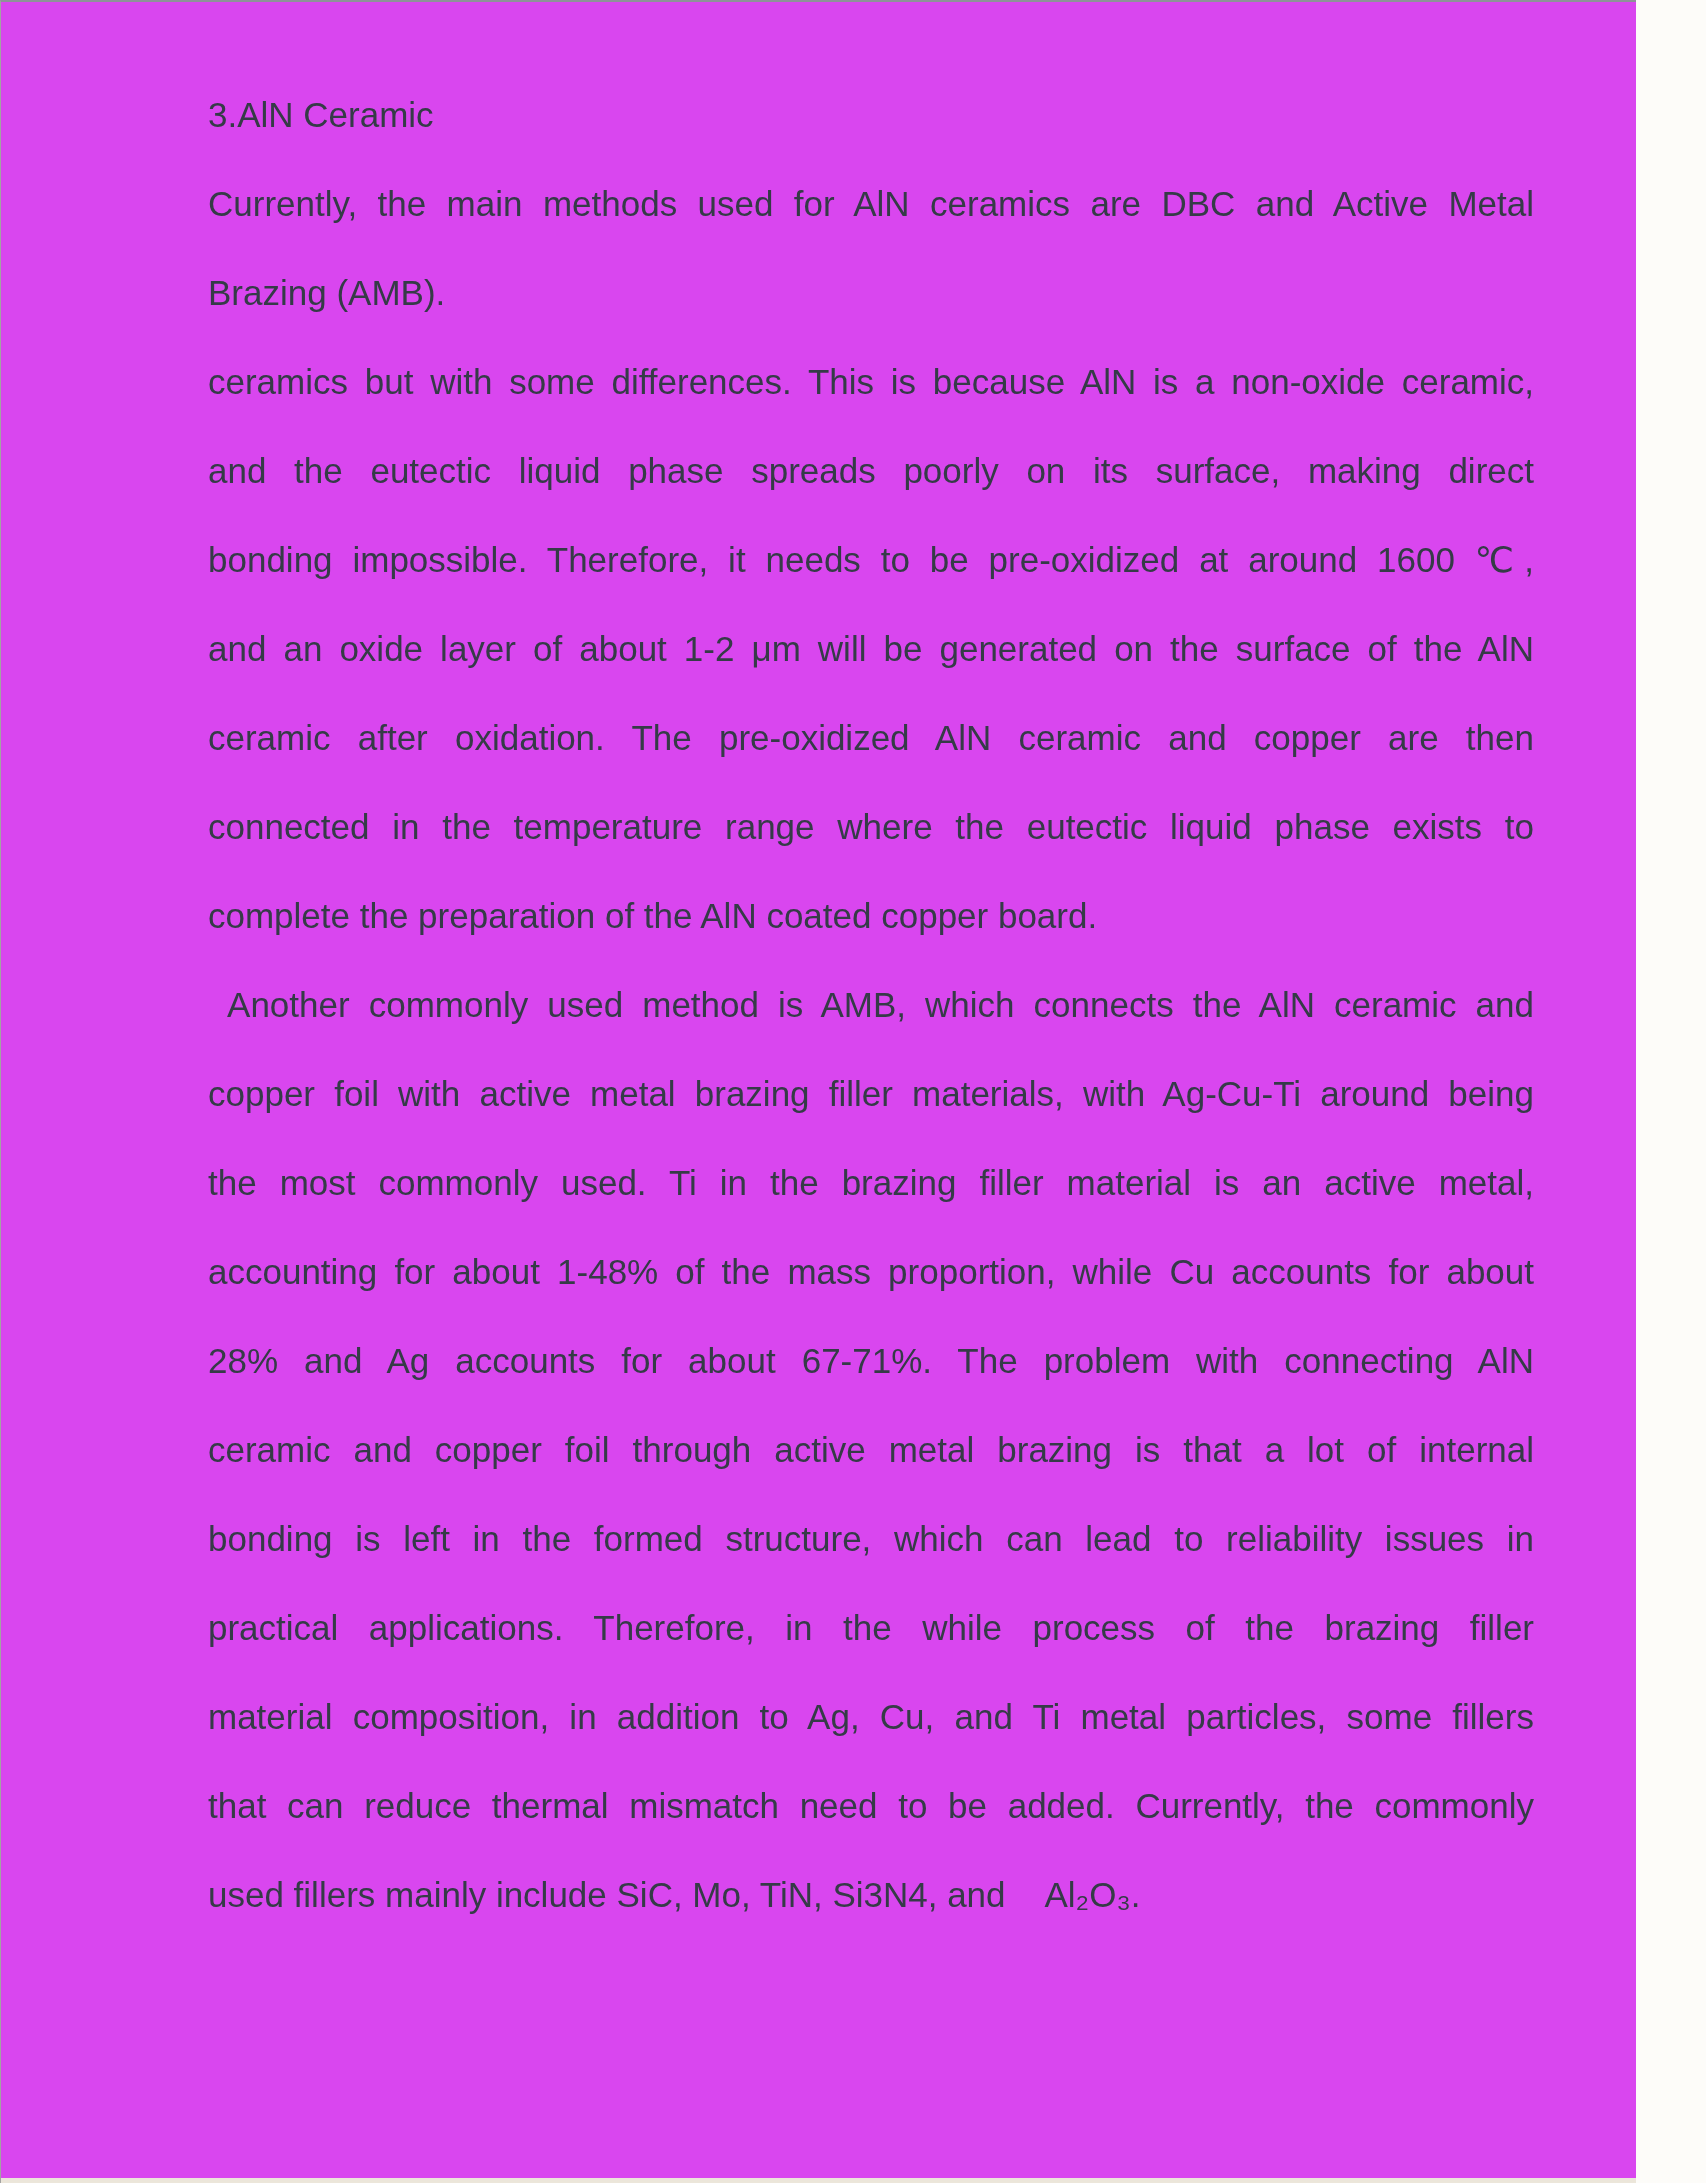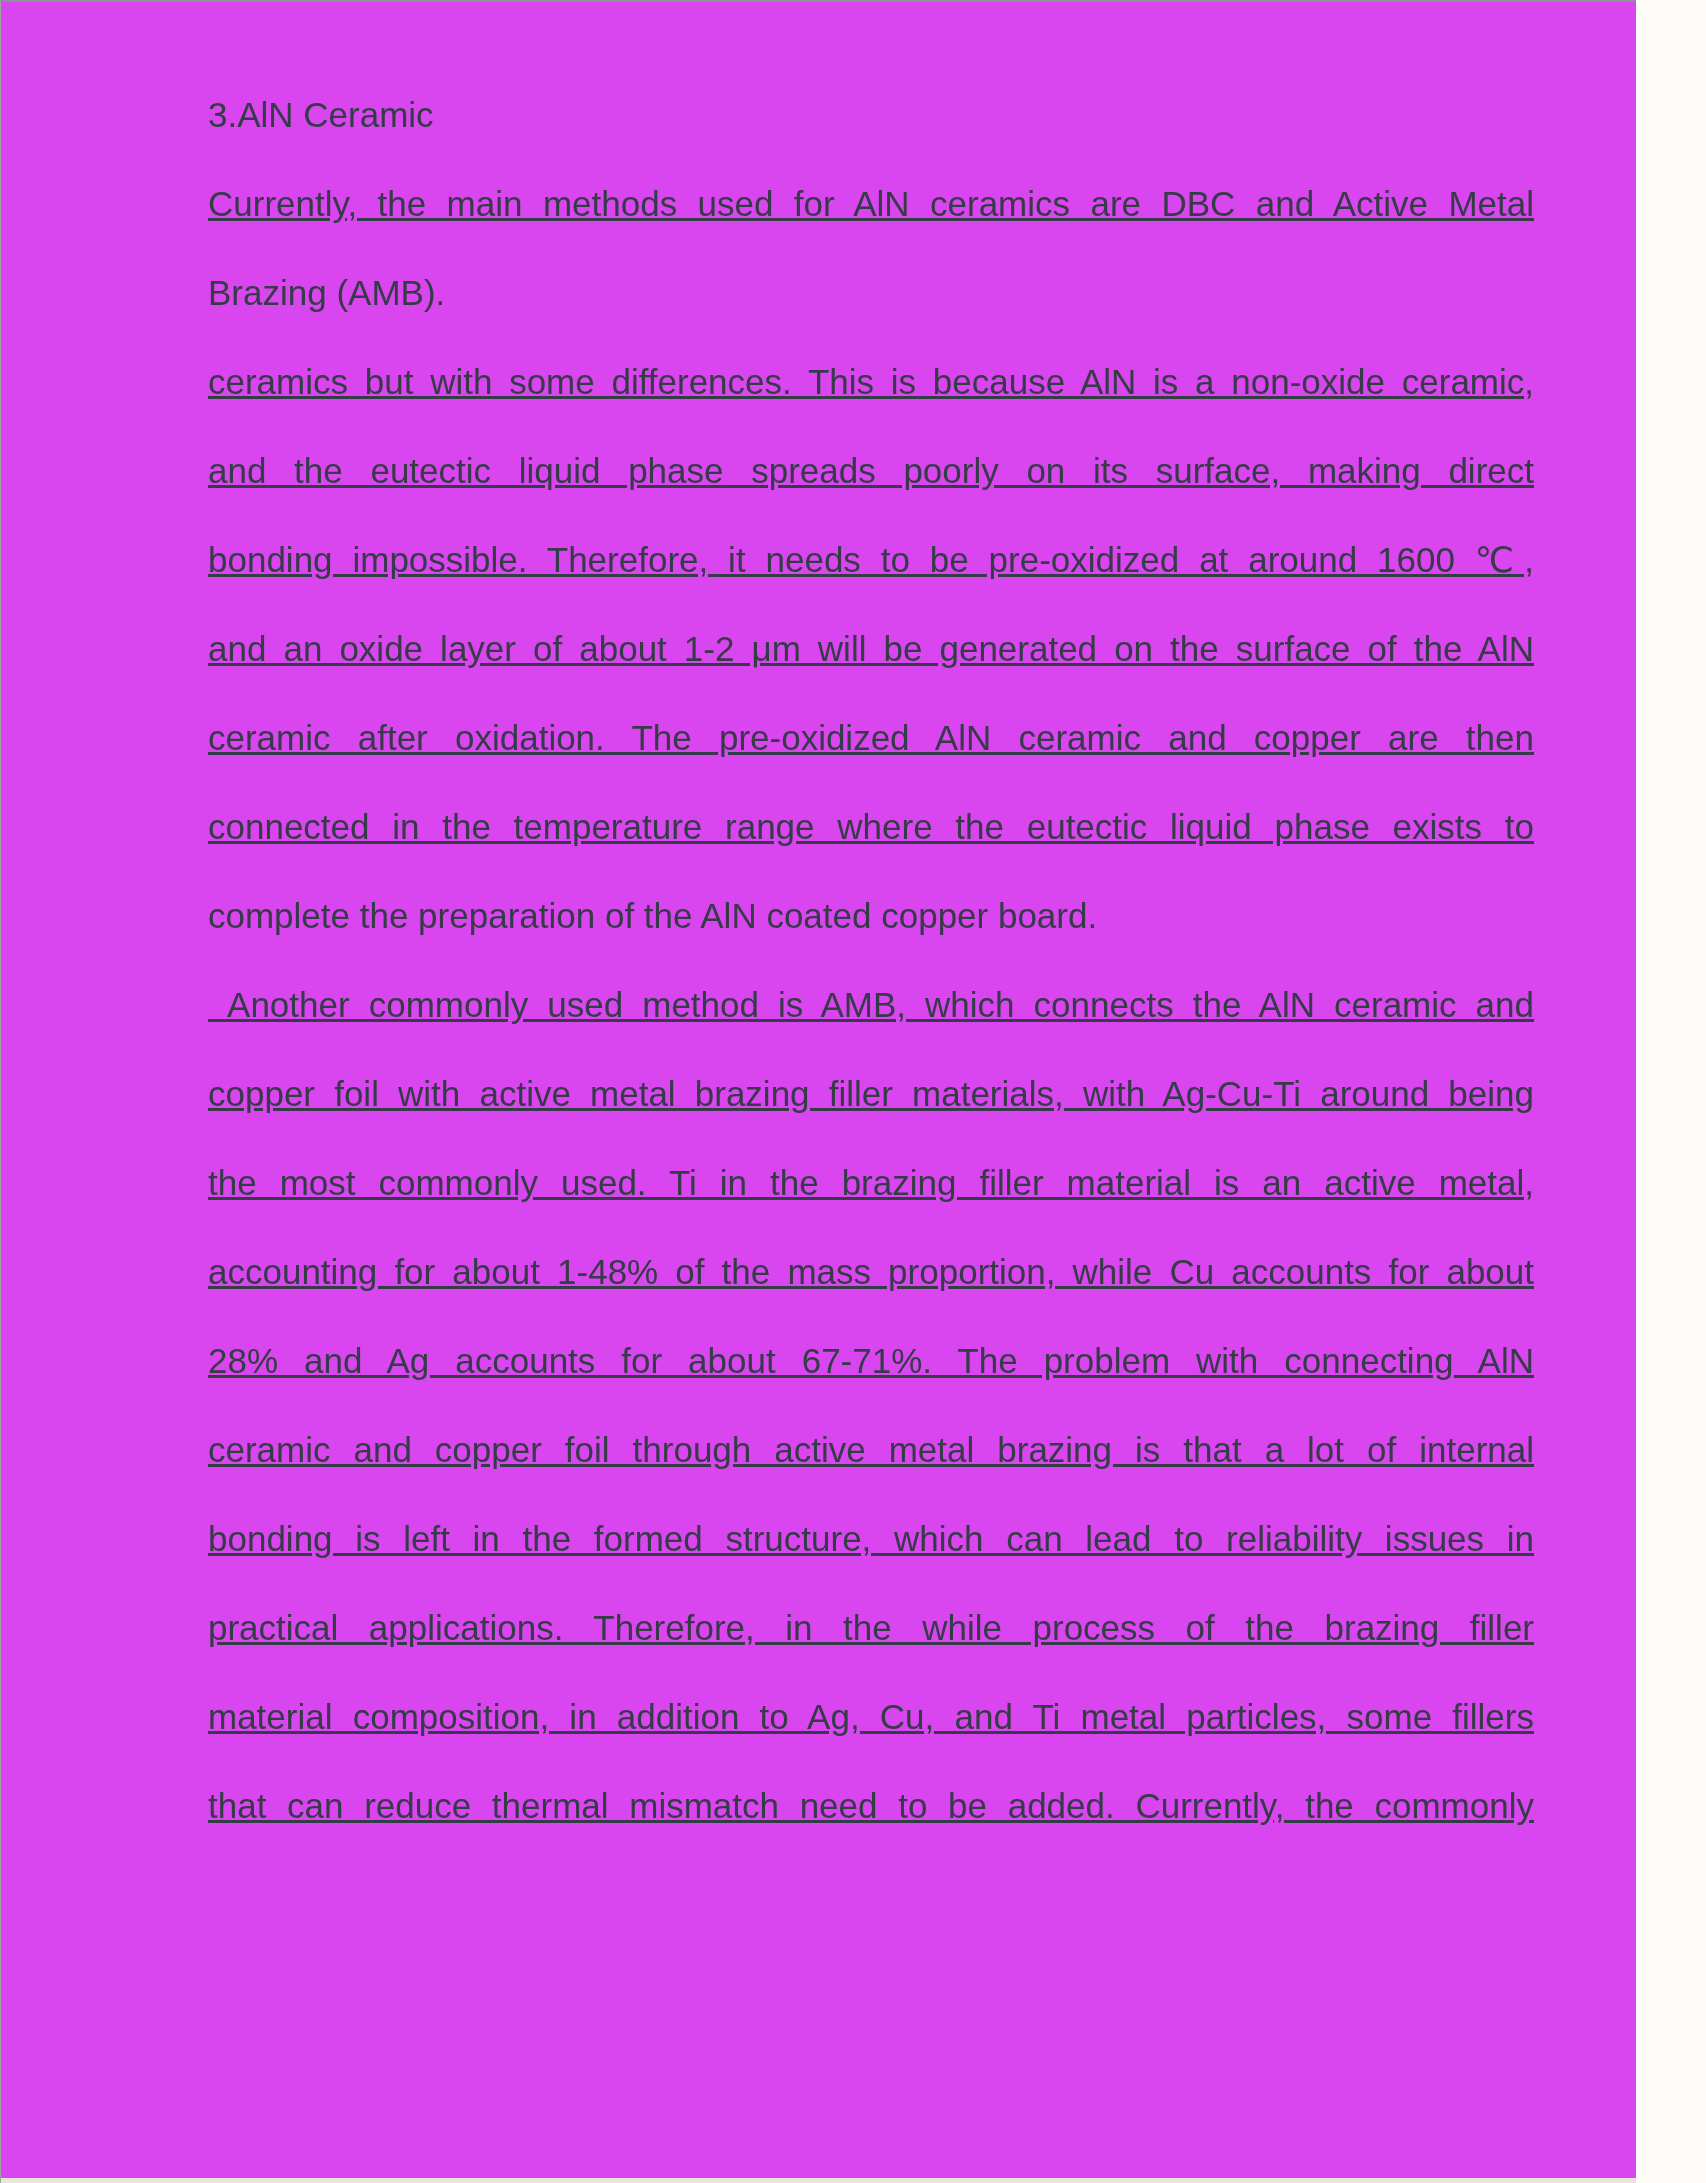--- a/index.html
+++ b/index.html
@@ -35,21 +35,20 @@
     font-size: 35px;
     line-height: 89px;
     font-weight: 400;
     color: #353b47;
     text-align: left;
     white-space: normal;
   }
   .line.justify {
     text-align: justify;
     text-align-last: justify;
-    text-decoration: underline;
   }
   .bottom-strip {
     position: absolute;
     left: 0;
     bottom: 0;
     width: 1707px;
     height: 4.8px;
     background: #ece6da;
   }
 </style>
@@ -71,16 +70,17 @@
       <div class="line justify">&nbsp;Another commonly used method is AMB, which connects the AlN ceramic and</div>
       <div class="line justify">copper foil with active metal brazing filler materials, with Ag-Cu-Ti around being</div>
       <div class="line justify">the most commonly used. Ti in the brazing filler material is an active metal,</div>
       <div class="line justify">accounting for about 1-48% of the mass proportion, while Cu accounts for about</div>
       <div class="line justify">28% and Ag accounts for about 67-71%. The problem with connecting AlN</div>
       <div class="line justify">ceramic and copper foil through active metal brazing is that a lot of internal</div>
       <div class="line justify">bonding is left in the formed structure, which can lead to reliability issues in</div>
       <div class="line justify">practical applications. Therefore, in the while process of the brazing filler</div>
       <div class="line justify">material composition, in addition to Ag, Cu, and Ti metal particles, some fillers</div>
       <div class="line justify">that can reduce thermal mismatch need to be added. Currently, the commonly</div>
+      <div class="line">used fillers mainly include SiC, Mo, TiN, Si3N4, and &nbsp;&nbsp;&nbsp;Al₂O₃.</div>
     </div>
   <div class="bottom-strip"></div>
 </div>
 
 
 </body></html>

